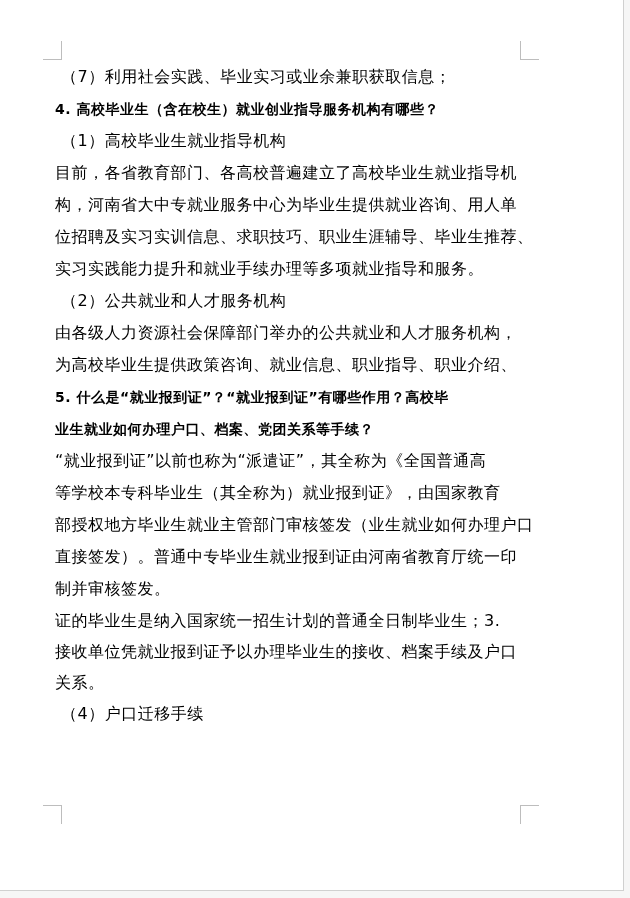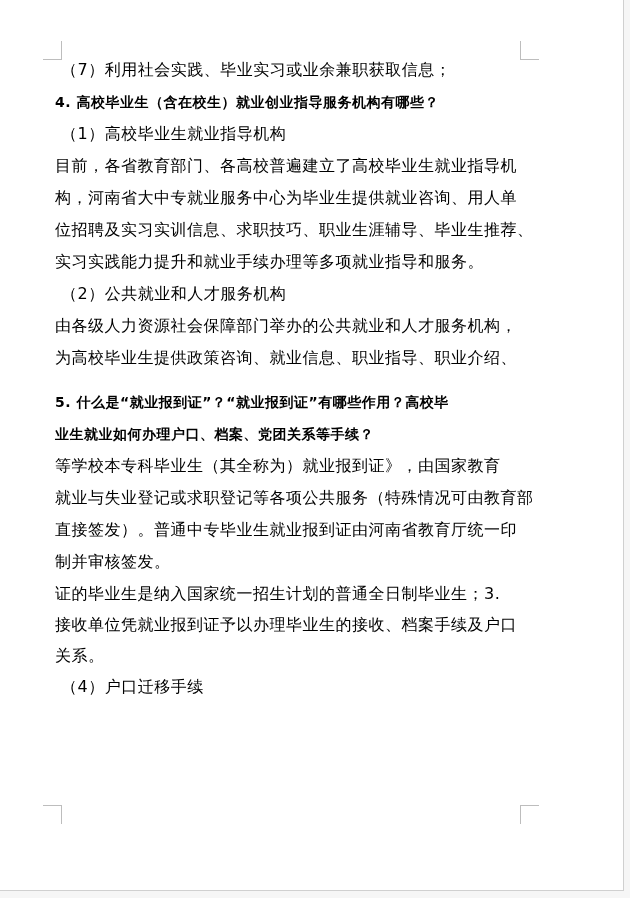--- a/index.html
+++ b/index.html
@@ -34,38 +34,38 @@
     height: 18px;
   }
   .crop.tl { left: 54px; top: 52px;  border-right: 1px solid #bdbdbd; border-bottom: 1px solid #bdbdbd; }
   .crop.tr { left: 531px; top: 52px; border-left: 1px solid #bdbdbd;  border-bottom: 1px solid #bdbdbd; }
   .crop.bl { left: 54px; top: 816px; border-right: 1px solid #bdbdbd; border-top: 1px solid #bdbdbd; }
   .crop.br { left: 531px; top: 816px; border-left: 1px solid #bdbdbd;  border-top: 1px solid #bdbdbd; }
 
   .textarea {
     position: absolute;
     left: 66px;
-    top: 65px;
+    top: 72px;
     width: 468px;
     color: #000000;
   }
   .para { margin: 0; }
   .line {
     line-height: 32px;
     font-size: 16px;
     letter-spacing: 0.5px;
     white-space: nowrap;
   }
   .para.tight .line { line-height: 31px; }
   .line.bold {
     font-weight: bold;
     font-size: 14px;
   }
   .line.ind { padding-left: 6px; }
-  .para.before-gap { margin-top: 12px; }
+  .para.before-gap { }
 </style>
 </head>
 <body>
 
 <div class="viewport">
   <div class="page">
 
     <div class="crop tl"></div>
     <div class="crop tr"></div>
     <div class="crop bl"></div>
@@ -100,22 +100,23 @@
         <div class="line">由各级人力资源社会保障部门举办的公共就业和人才服务机构，</div>
         <div class="line">为高校毕业生提供政策咨询、就业信息、职业指导、职业介绍、</div>
       </div>
 
       <div class="para before-gap">
         <div class="line bold">5. 什么是“就业报到证”？“就业报到证”有哪些作用？高校毕</div>
         <div class="line bold">业生就业如何办理户口、档案、党团关系等手续？</div>
       </div>
 
       <div class="para">
+        <div class="line">“就业报到证”以前也称为“派遣证”，其全称为《全国普通高</div>
         <div class="line">等学校本专科毕业生（其全称为）就业报到证》，由国家教育</div>
-        <div class="line">就业与失业登记或求职登记等各项公共服务（特殊情况可由教育部</div>
+        <div class="line">部授权地方毕业生就业主管部门审核签发（业生就业如何办理户口</div>
         <div class="line">直接签发）。普通中专毕业生就业报到证由河南省教育厅统一印</div>
         <div class="line">制并审核签发。</div>
       </div>
 
       <div class="para tight">
         <div class="line">证的毕业生是纳入国家统一招生计划的普通全日制毕业生；3.</div>
         <div class="line">接收单位凭就业报到证予以办理毕业生的接收、档案手续及户口</div>
         <div class="line">关系。</div>
       </div>
 

